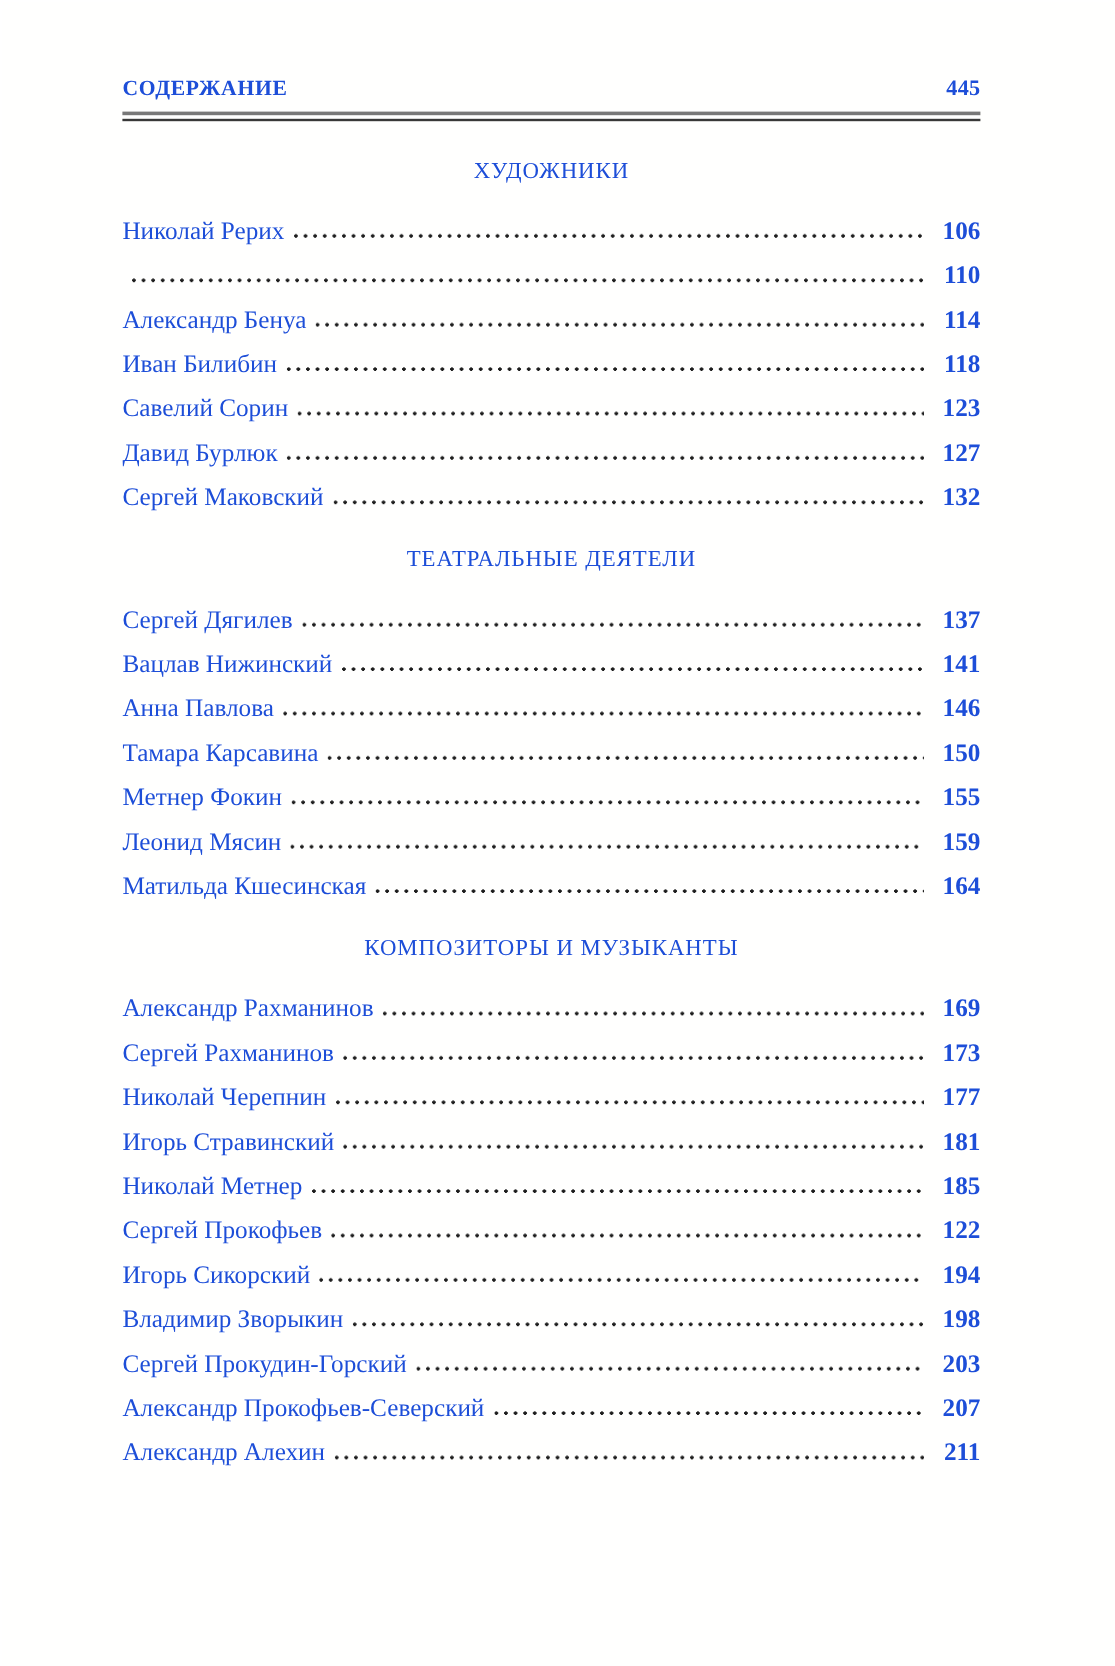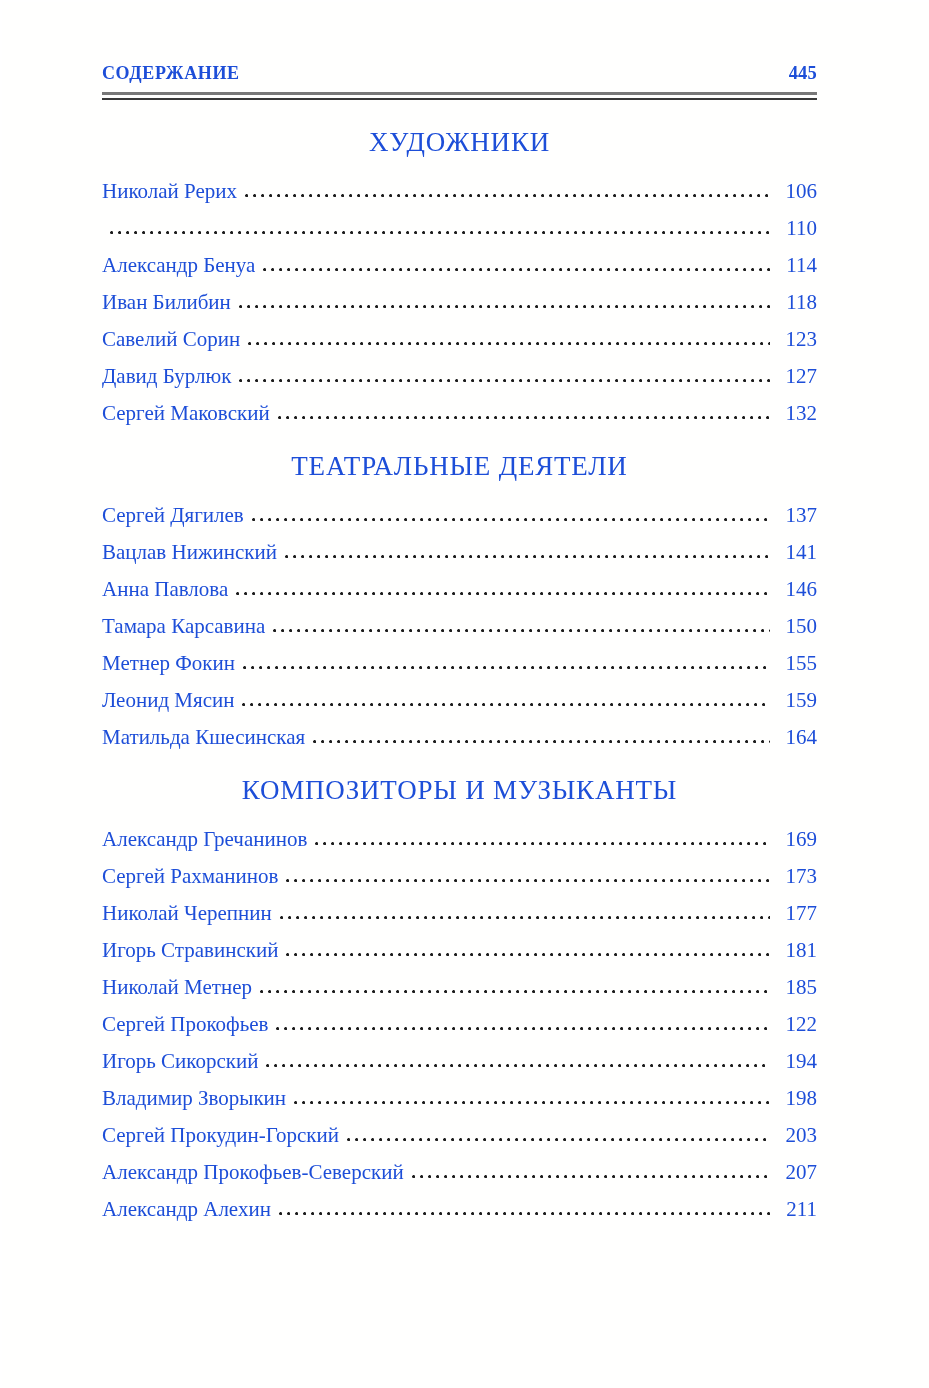--- a/index.html
+++ b/index.html
@@ -39,21 +39,21 @@
     margin-top: 8px;
     height: 8px;
     box-sizing: border-box;
     border-top: 3px solid #787878;
     border-bottom: 2.5px solid #383838;
   }
   
   .section-title {
     margin: 22px 0 19px 0;
     text-align: center;
-    font-size: 27px;
+    font-size: 19px;
     line-height: 24px;
     font-weight: normal;
     letter-spacing: 0.8px;
   }
   .toc-section:first-child .section-title {
     margin-top: 30px;
   }
   
   .entry {
     display: flex;
@@ -72,20 +72,21 @@
     margin: 0 5px 0 8px;
     background-image: radial-gradient(circle at 1.6px 2.6px, #1d1d1d 1.25px, rgba(0,0,0,0) 1.7px);
     background-size: 8px 5px;
     background-repeat: repeat-x;
     background-position: left bottom;
   }
   .entry .pg {
     flex: 0 0 auto;
     min-width: 42px;
     text-align: right;
+    font-weight: bold;
   }
 </style>
 </head>
 <body>
 
 <div class="page">
   <header class="running">
     <span class="head">СОДЕРЖАНИЕ</span>
     <span class="folio">445</span>
   </header>
@@ -182,21 +183,21 @@
     <span class="dots"></span>
     <span class="pg">164</span>
   </div>
 </div>
   </section>
 
   <section class="toc-section">
     <h2 class="section-title">КОМПОЗИТОРЫ И МУЗЫКАНТЫ</h2>
     <div class="entries">
   <div class="entry">
-    <span class="name">Александр Гречанинов</span>
+    <span class="name">Александр Рахманинов</span>
     <span class="dots"></span>
     <span class="pg">169</span>
   </div>
 
   <div class="entry">
     <span class="name">Сергей Рахманинов</span>
     <span class="dots"></span>
     <span class="pg">173</span>
   </div>
 

